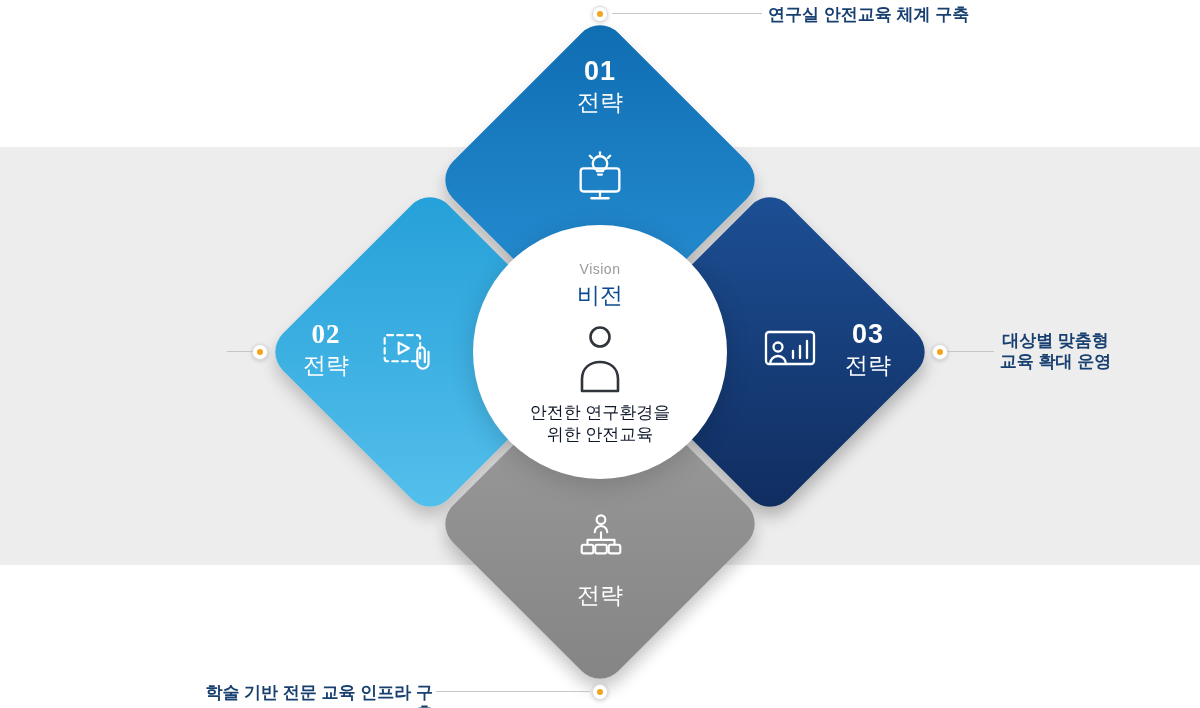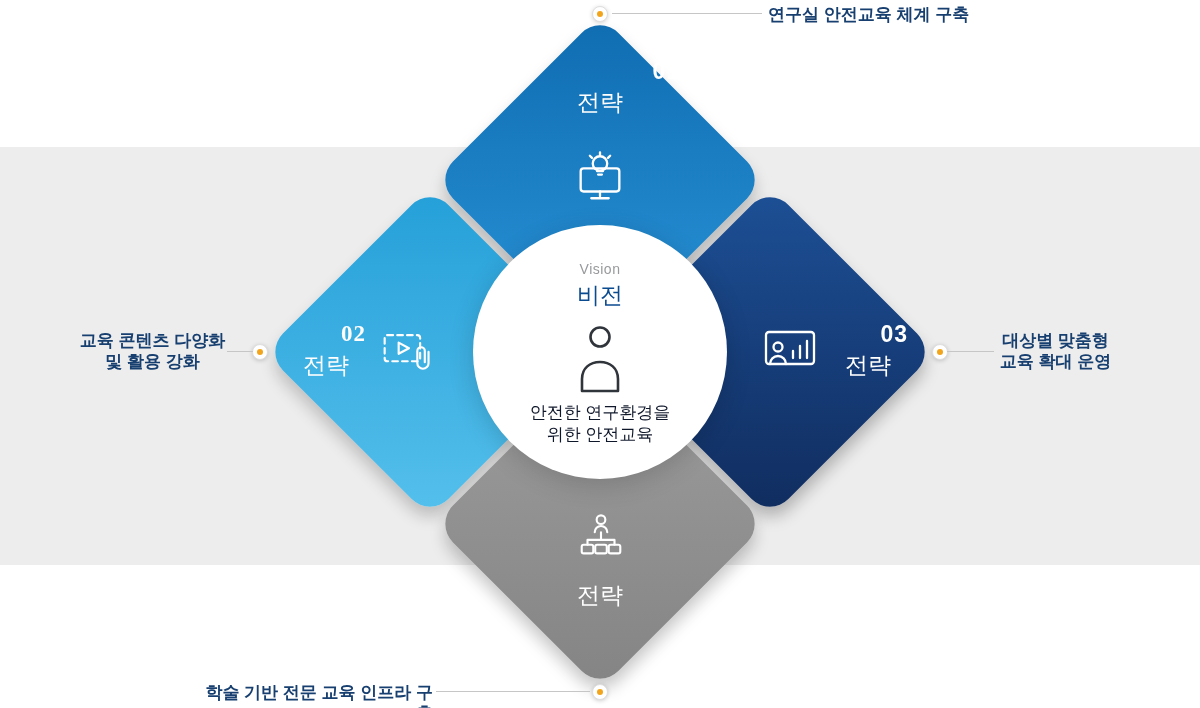--- a/index.html
+++ b/index.html
@@ -17,21 +17,21 @@
 
   .circle { position:absolute; left:473px; top:225px; width:254px; height:254px; border-radius:50%;
             background:#fff; z-index:3; box-shadow:0 6px 26px rgba(0,0,0,.16);
             display:flex; flex-direction:column; align-items:center; padding-top:36px; text-align:center; }
   .v-en   { font-size:14px; color:#97999c; letter-spacing:.5px; }
   .v-ko   { font-size:23px; font-weight:normal; color:#0a4a8e; margin-top:3px; }
   .person-wrap { margin-top:14px; line-height:0; }
   .v-desc { margin-top:9px; font-size:17px; color:#0f172a; line-height:1.32; }
 
   .dg { position:absolute; z-index:4; text-align:center; color:#fff; }
-  .num { font-size:23px; font-weight:bold; line-height:32px; letter-spacing:1px;text-align:right; }
+  .num { font-size:27px; font-weight:bold; line-height:32px; letter-spacing:1px; }
   .lbl { font-size:23px; line-height:31px; }
   .t-top    { left:520px; top:55px;  width:160px; }
   .t-left   { left:286px; top:318px; width:80px;font-family:Liberation Serif, serif; }
   .t-right  { left:828px; top:318px; width:80px; }
   .t-bottom { left:520px; top:580px; width:160px; }
 
   .icon { position:absolute; z-index:4; line-height:0; }
   .i-top    { left:571px; top:148px; }
   .i-left   { left:380px; top:323px; }
   .i-right  { left:760px; top:321px; }
@@ -152,24 +152,20 @@
   <div class="dot dot-right"></div>
   <div class="dot dot-bottom"></div>
 
   <div class="cline cl-top"></div>
   <div class="cline cl-left"></div>
   <div class="cline cl-right"></div>
   <div class="cline cl-bottom"></div>
 
   <div class="caption cap-top">연구실 안전교육 체계 구축</div>
 
-  <div class="caption cap-left">
-    <div>교육 콘텐츠 다양화</div>
-    <div>및 활용 강화</div>
-  </div>
 
   <div class="caption cap-right">
     <div>대상별 맞춤형</div>
     <div>교육 확대 운영</div>
   </div>
 
   <div class="caption cap-bottom">학술 기반 전문 교육 인프라 구축</div>
 
 </div>
 

